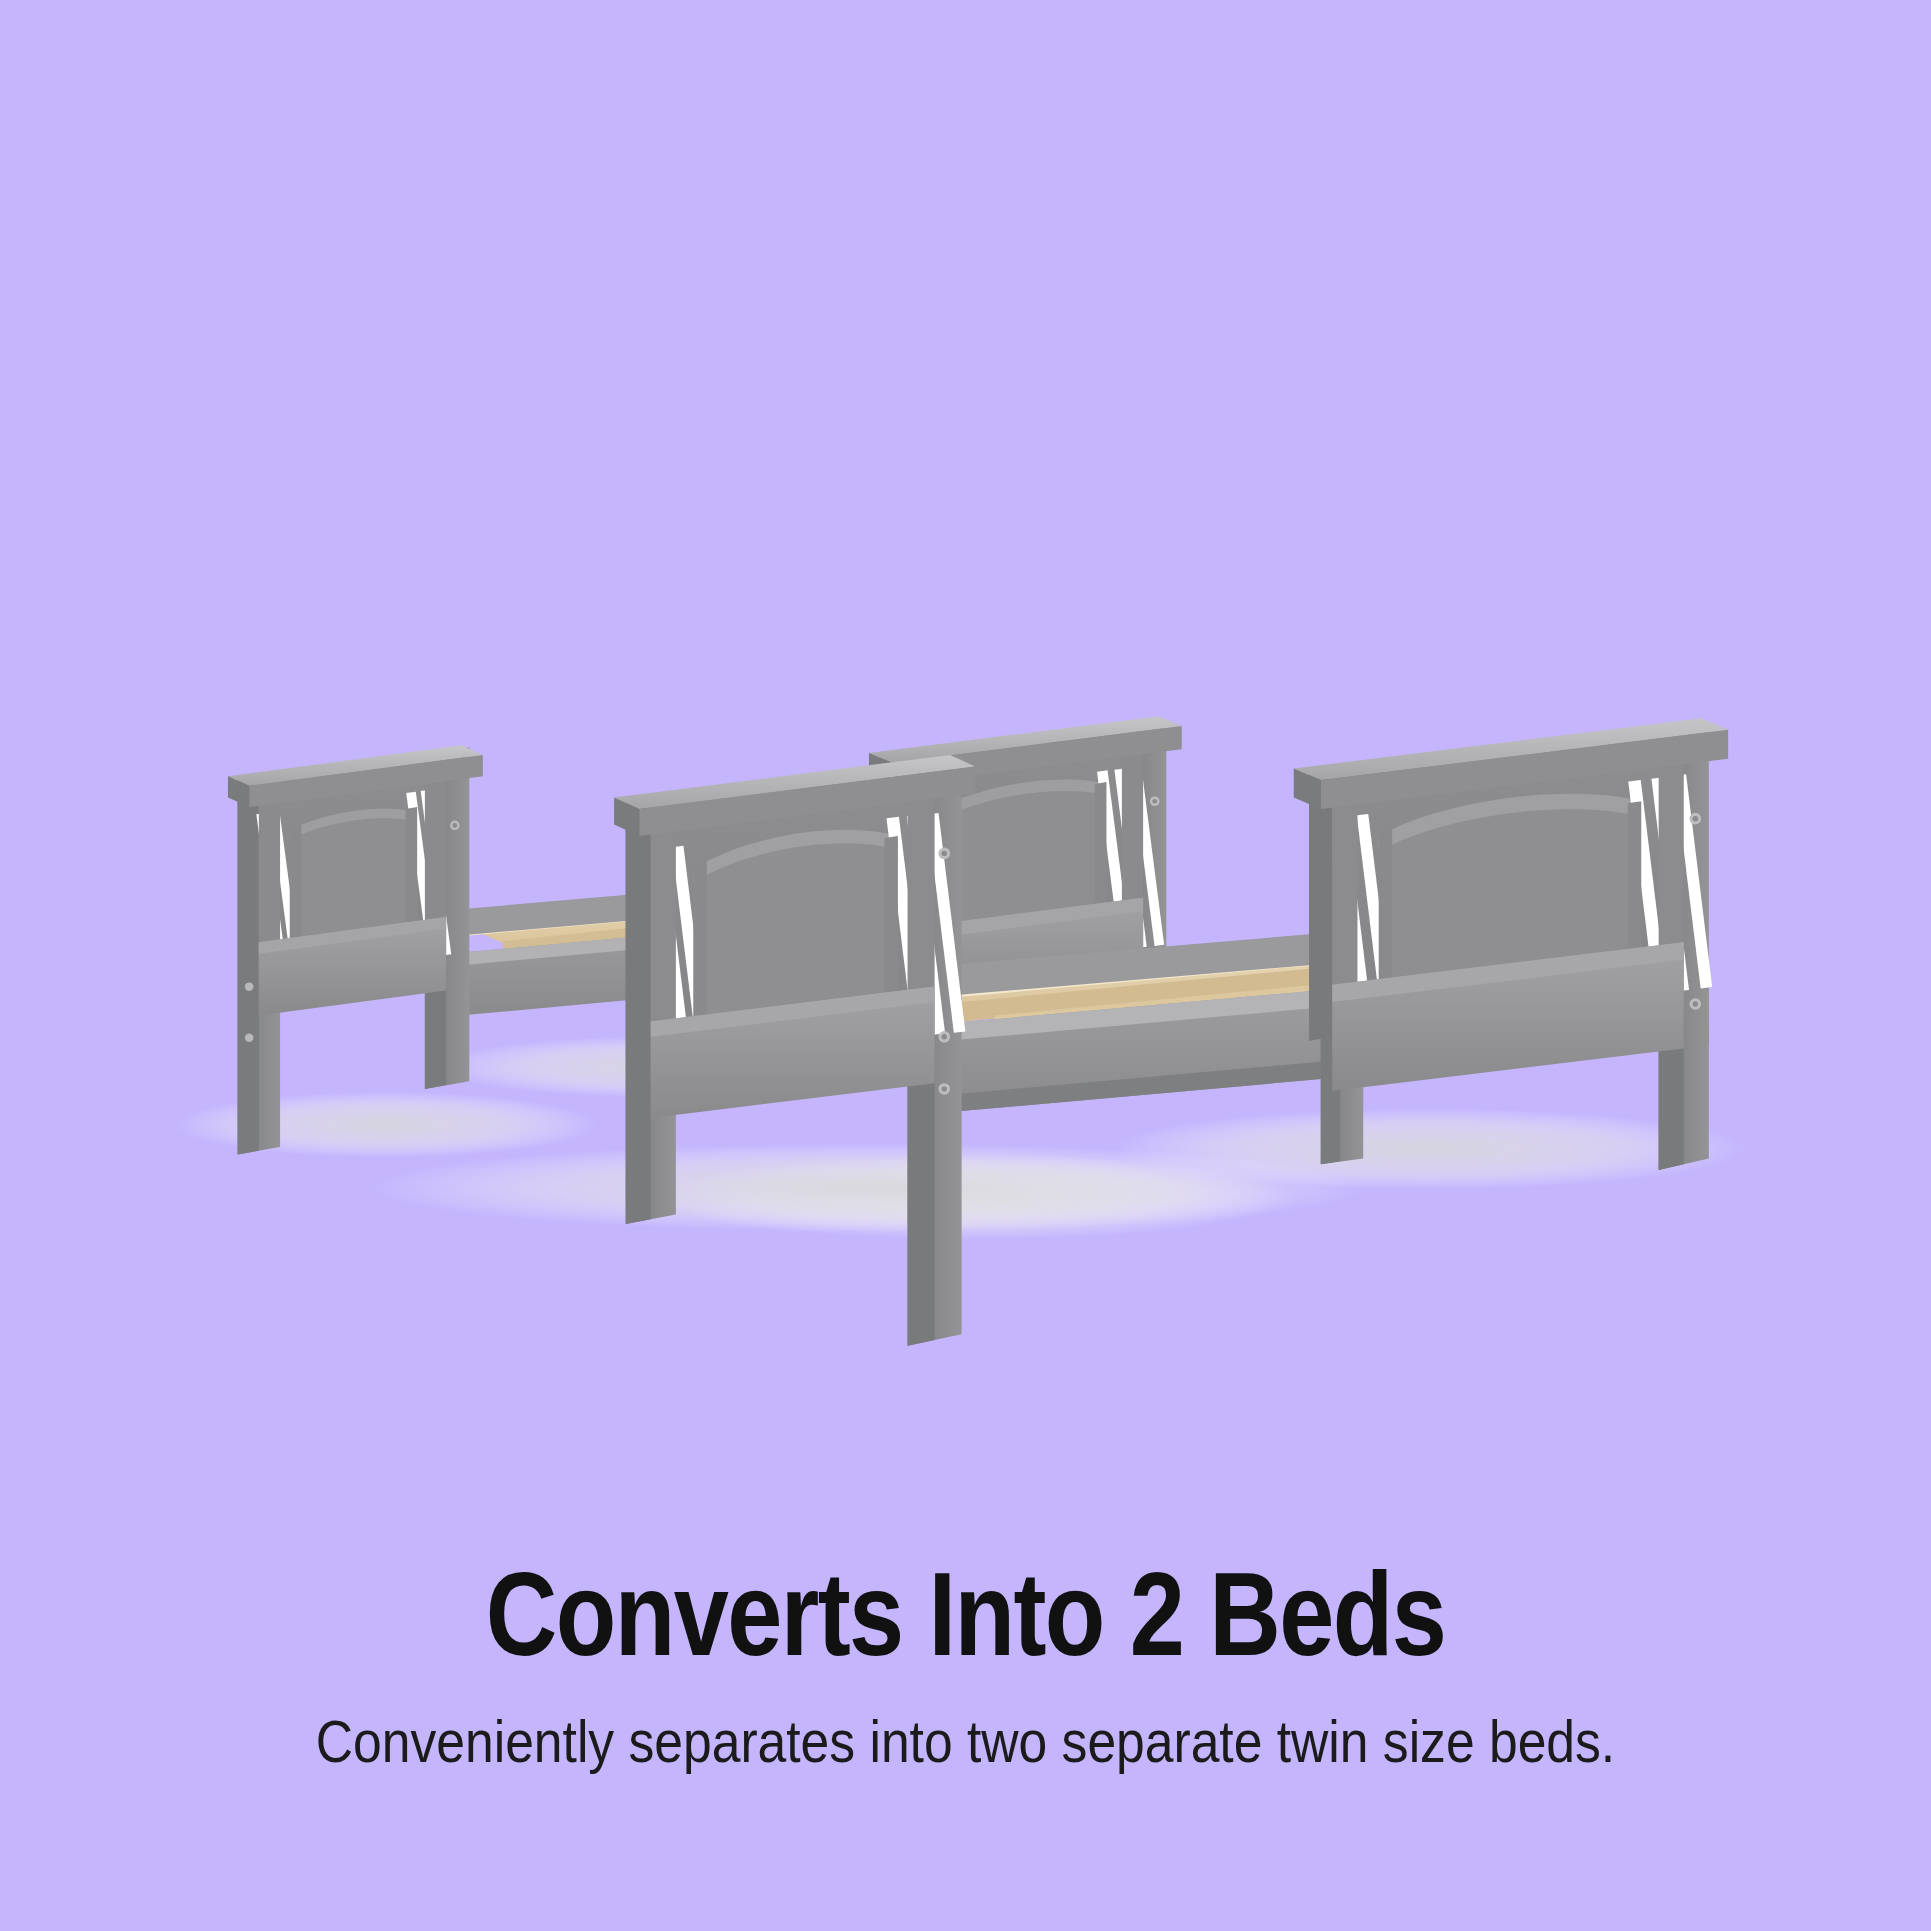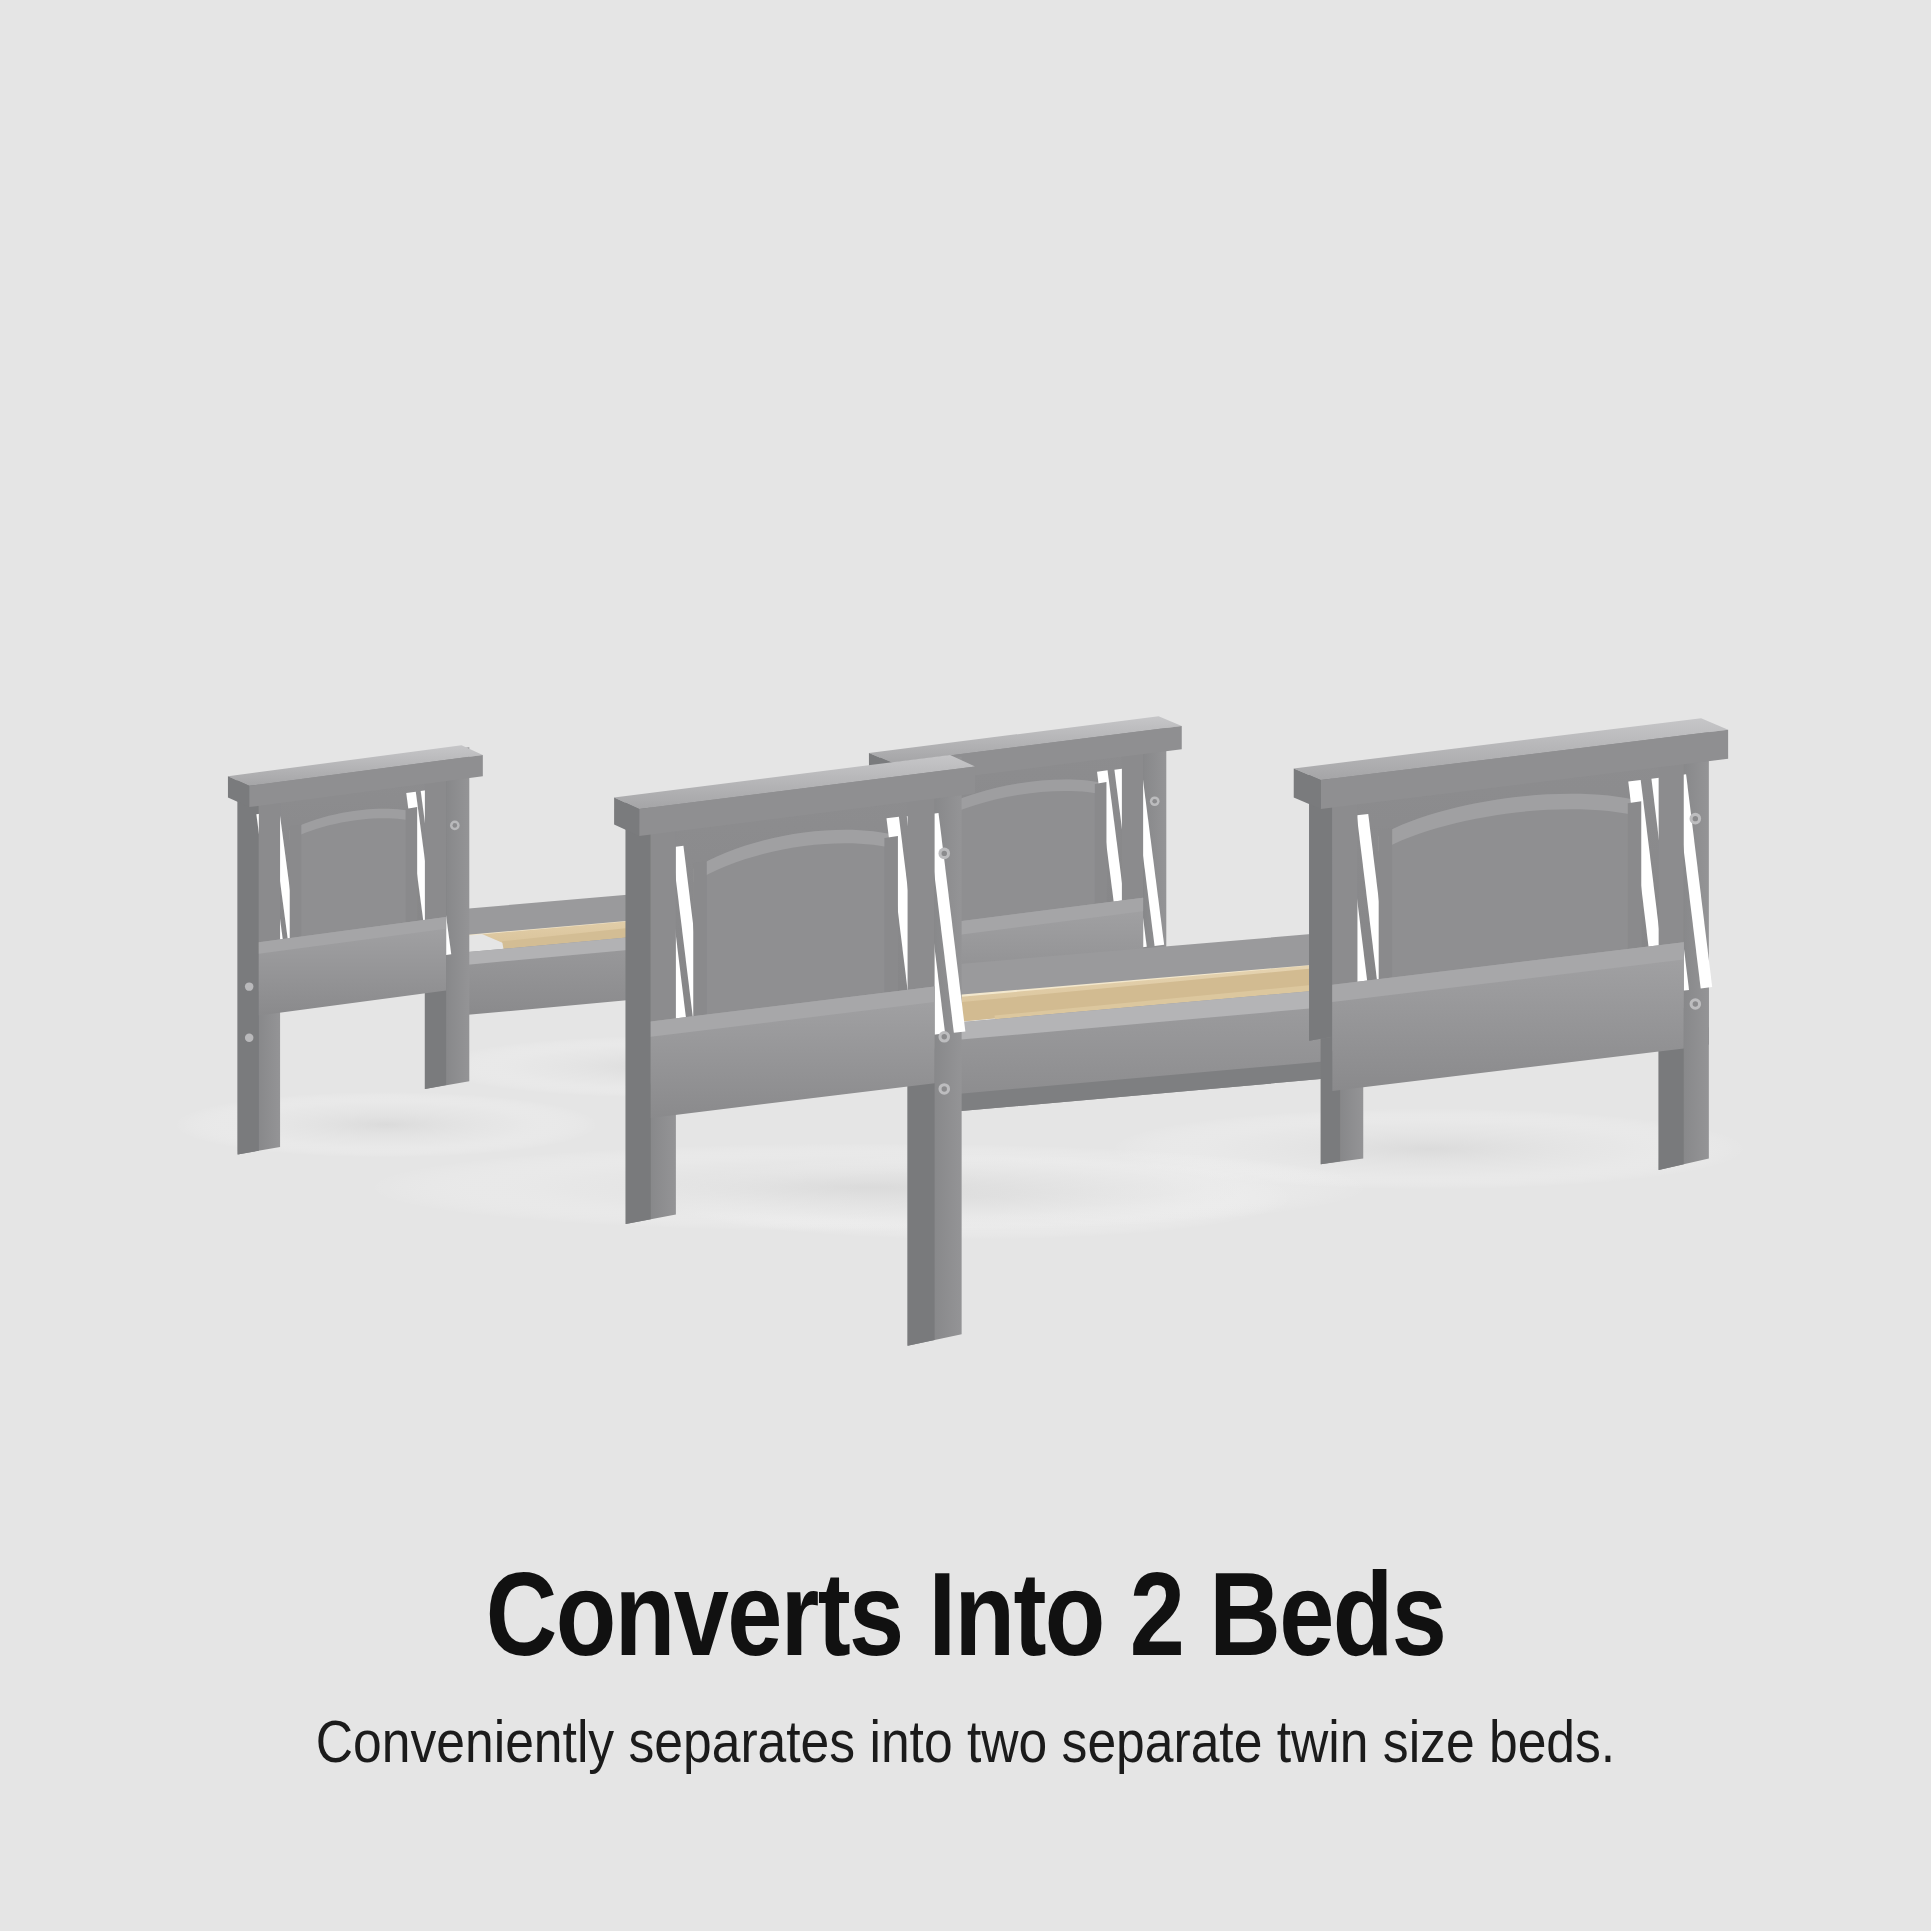--- a/index.html
+++ b/index.html
@@ -5,21 +5,21 @@
   html,body{margin:0;padding:0;}
   body{
     width:1931px;height:1931px;
     background:#ffffff;
     font-family:"Liberation Sans", sans-serif;
     overflow:hidden;
   }
   .canvas{
     position:relative;
     width:1931px;height:1931px;
-    background:#e5e5e5;
+    background:#c4b5fd;
   }
   .product-stage{
     position:absolute;
     left:0; top:0;
     width:1931px; height:1506px;
   }
   .product-stage svg{display:block;width:1931px;height:1506px;}
 
   .caption-block{
     position:absolute;

